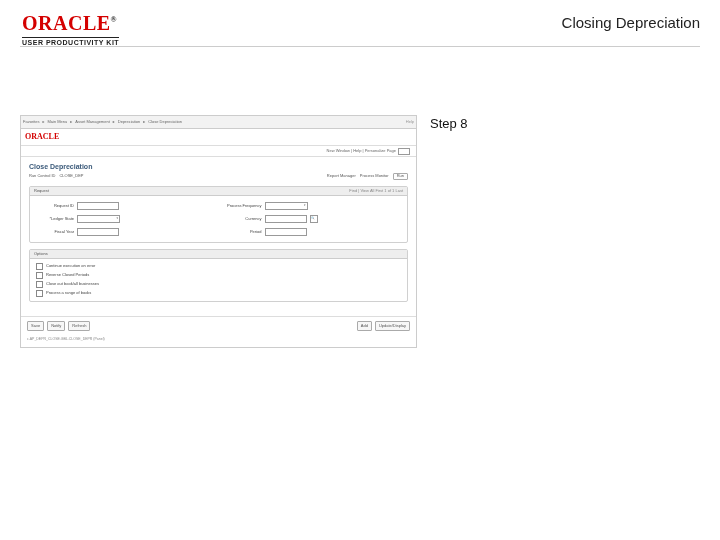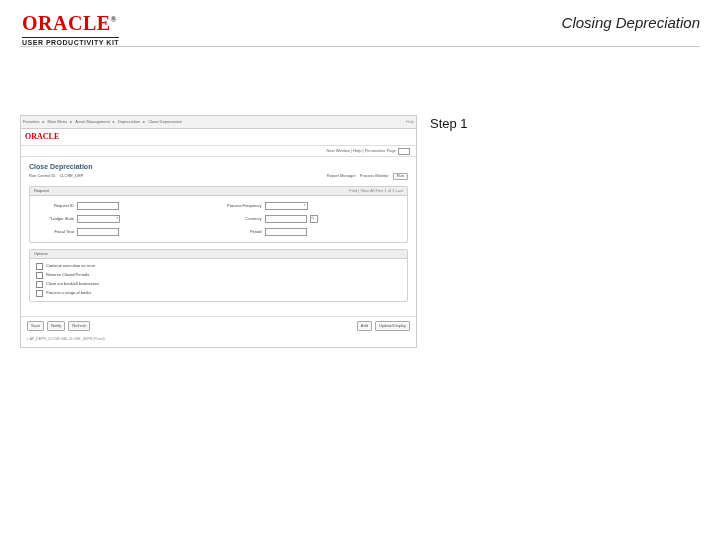--- a/index.html
+++ b/index.html
@@ -1,21 +1,21 @@
 <!DOCTYPE html>
 <html><head>
 <meta charset="utf-8">
 <style>
   html,body{margin:0;padding:0;font-family:Arial,Helvetica,sans-serif;font-size:11px;color:#222;background:#fff;width:720px;height:540px;}
   .slide{position:relative;width:720px;height:540px;}
   .header{position:absolute;top:12px;left:22px;}
   .oracle-logo{font-family:"Times New Roman",serif;font-weight:bold;color:#d40000;font-size:20px;letter-spacing:0.5px;}
   .oracle-logo sup{font-size:8px;vertical-align:super;color:#222;}
   .upk{font-size:7px;font-weight:bold;letter-spacing:0.5px;color:#222;border-top:1px solid #222;display:inline-block;padding-top:1px;margin-top:-2px;}
-  .title-bar{position:absolute;top:14px;right:20px;left:300px;text-align:right;font-size:15px;color:#222;font-style:italic;}
+  .title-bar{position:absolute;top:14px;right:20px;left:300px;text-align:right;font-size:15px;color:#222;}
   .title-divider{position:absolute;top:46px;left:20px;right:20px;border-top:1px solid #ccc;}
   .screenshot{position:absolute;top:115px;left:20px;width:395px;border:1px solid #ccc;background:#fff;font-size:5px;color:#555;line-height:1.2;}
   .ss-nav{display:flex;align-items:center;background:#f2f2f2;border-bottom:1px solid #ccc;height:12px;padding:0 2px;font-size:4px;color:#666;gap:3px;white-space:nowrap;}
   .ss-nav .spacer{flex:1;}
   .ss-nav .help{color:#999;}
   .ss-logo{display:flex;align-items:center;background:#fff;border-bottom:1px solid #ddd;height:16px;padding-left:4px;}
   .ss-logo .mini-oracle{font-family:"Times New Roman",serif;font-weight:bold;color:#d40000;font-size:8px;}
   .ss-crumb{height:10px;border-bottom:1px solid #ddd;text-align:right;padding-right:6px;font-size:4px;color:#666;display:flex;justify-content:flex-end;align-items:center;gap:2px;}
   .ss-crumb .box{border:1px solid #999;height:5px;width:10px;display:inline-block;}
   .ss-body{padding:6px 8px 8px 8px;}
@@ -161,16 +161,16 @@
       <span class="btn">Refresh</span>
       <span class="spacer"></span>
       <span class="btn">Add</span>
       <span class="btn">Update/Display</span>
     </div>
 
     <div class="ss-footer">c.AP_DEPR_CLOSE.GBL.CLOSE_DEPR (Panel)</div>
   </div>
 
   <div class="instruction">
-    <div class="step">Step 1</div>
+    <div class="step">Step 8</div>
   </div>
 
 </div>
 
 </body></html>

